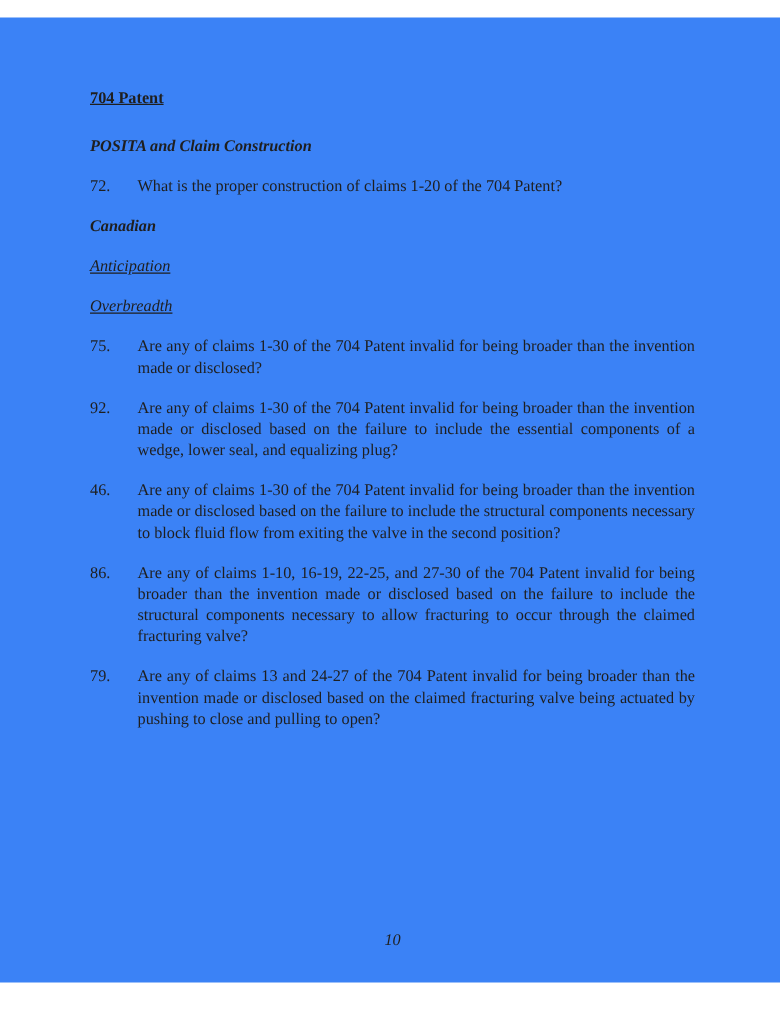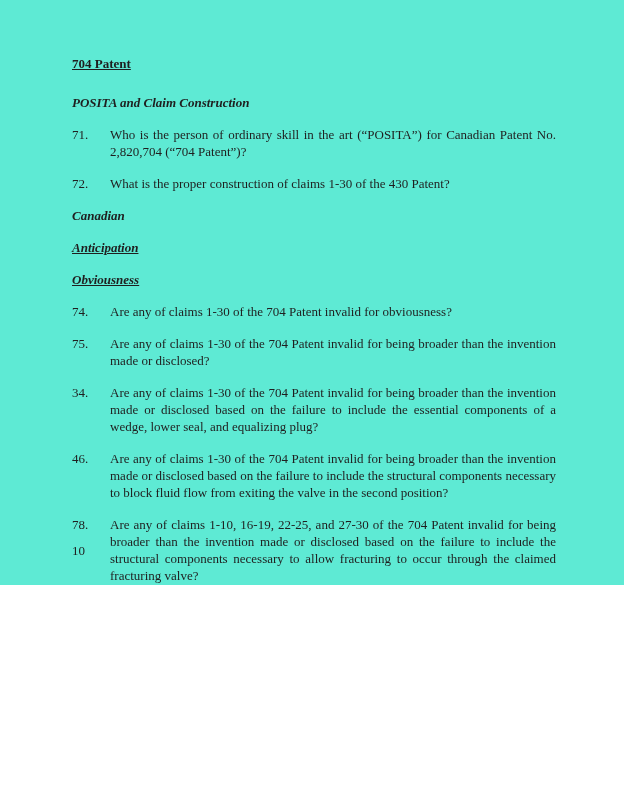--- a/index.html
+++ b/index.html
@@ -11,24 +11,24 @@
     width: 624px;
     height: 808px;
     position: relative;
     overflow: hidden;
     font-family: "Liberation Serif", "DejaVu Serif", serif;
     color: #1f1f1f;
     -webkit-font-smoothing: antialiased;
   }
   .page {
     position: absolute;
-    top: 0; left: 0;
+    top: 14px; left: 0;
     width: 624px;
-    height: 585px;
-    background: #5eead4;
+    height: 772px;
+    background: #3b82f6;
   }
   .content {
     position: absolute;
     top: 55px;
     left: 72px;
     width: 484px;
     font-size: 13px;
     line-height: 17px;
   }
   .h1 {
@@ -39,94 +39,90 @@
   .h2 {
     font-weight: bold;
     font-style: italic;
     margin: 0 0 15px 0;
     font-family: Liberation Serif, serif;
   }
   .h3 {
     font-style: italic;
     text-decoration: underline;
     margin: 0 0 15px 0;
-    font-weight: bold;
   }
   .item {
     display: flex;
     margin: 0 0 15px 0;
   }
   .item .num {
     flex: 0 0 38px;
     width: 38px;
   }
   .item .txt {
     flex: 1 1 auto;
     text-align: justify;
   }
   .footer {
     position: absolute;
     bottom: 26px;
     left: 72px;
     width: 484px;
-    text-align: left;
+    text-align: center;
     font-size: 13px;
     line-height: 17px;
+    font-style: italic;
   }
 </style>
 </head>
 <body>
 
 <div class="page">
   <div class="content">
 
     <div class="h1">704 Patent</div>
 
     <div class="h2">POSITA and Claim Construction</div>
 
-    <div class="item">
-      <span class="num">71.</span>
-      <span class="txt">Who is the person of ordinary skill in the art (“POSITA”) for Canadian Patent No. 2,820,704 (“704 Patent”)?</span>
-    </div>
 
     <div class="item">
       <span class="num">72.</span>
-      <span class="txt">What is the proper construction of claims 1-30 of the 430 Patent?</span>
+      <span class="txt">What is the proper construction of claims 1-20 of the 704 Patent?</span>
     </div>
 
     <div class="h2">Canadian</div>
 
     <div class="h3">Anticipation</div>
 
 
-    <div class="h3">Obviousness</div>
+    <div class="h3">Overbreadth</div>
 
-    <div class="item">
-      <span class="num">74.</span>
-      <span class="txt">Are any of claims 1-30 of the 704 Patent invalid for obviousness?</span>
-    </div>
 
 
     <div class="item">
       <span class="num">75.</span>
       <span class="txt">Are any of claims 1-30 of the 704 Patent invalid for being broader than the invention made or disclosed?</span>
     </div>
 
     <div class="item">
-      <span class="num">34.</span>
+      <span class="num">92.</span>
       <span class="txt">Are any of claims 1-30 of the 704 Patent invalid for being broader than the invention made or disclosed based on the failure to include the essential components of a wedge, lower seal, and equalizing plug?</span>
     </div>
 
     <div class="item">
       <span class="num">46.</span>
       <span class="txt">Are any of claims 1-30 of the 704 Patent invalid for being broader than the invention made or disclosed based on the failure to include the structural components necessary to block fluid flow from exiting the valve in the second position?</span>
     </div>
 
     <div class="item">
-      <span class="num">78.</span>
+      <span class="num">86.</span>
       <span class="txt">Are any of claims 1-10, 16-19, 22-25, and 27-30 of the 704 Patent invalid for being broader than the invention made or disclosed based on the failure to include the structural components necessary to allow fracturing to occur through the claimed fracturing valve?</span>
     </div>
 
+    <div class="item">
+      <span class="num">79.</span>
+      <span class="txt">Are any of claims 13 and 24-27 of the 704 Patent invalid for being broader than the invention made or disclosed based on the claimed fracturing valve being actuated by pushing to close and pulling to open?</span>
+    </div>
 
   </div>
 
   <div class="footer">10</div>
 </div>
 
 </body></html>

